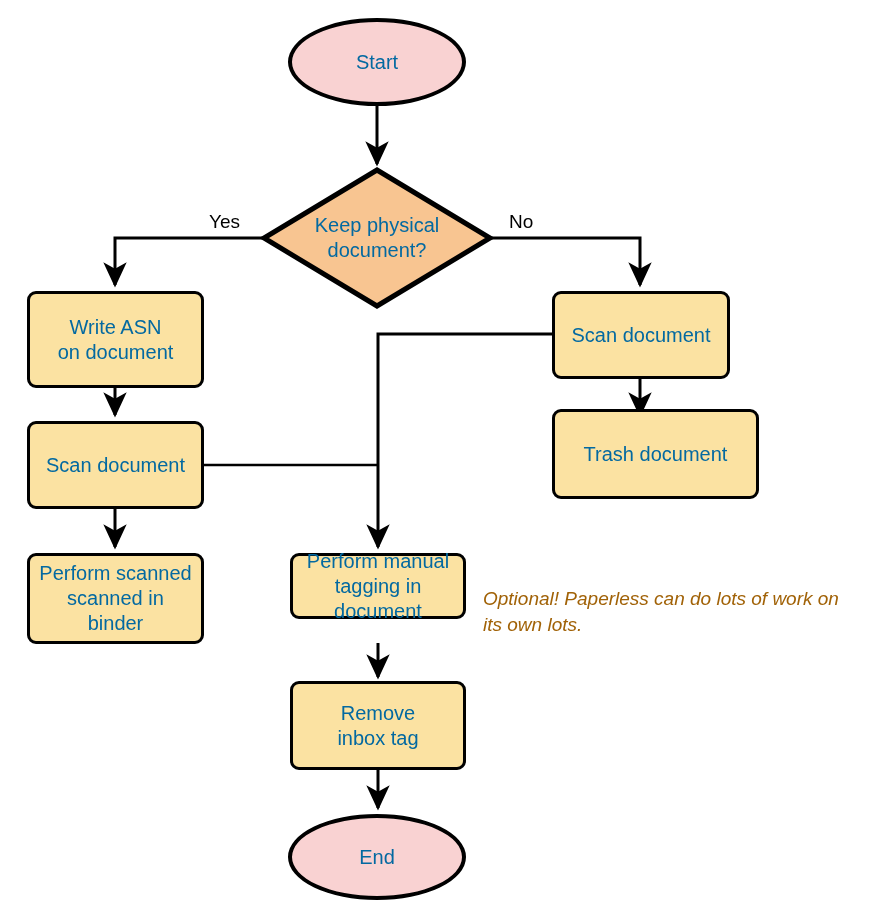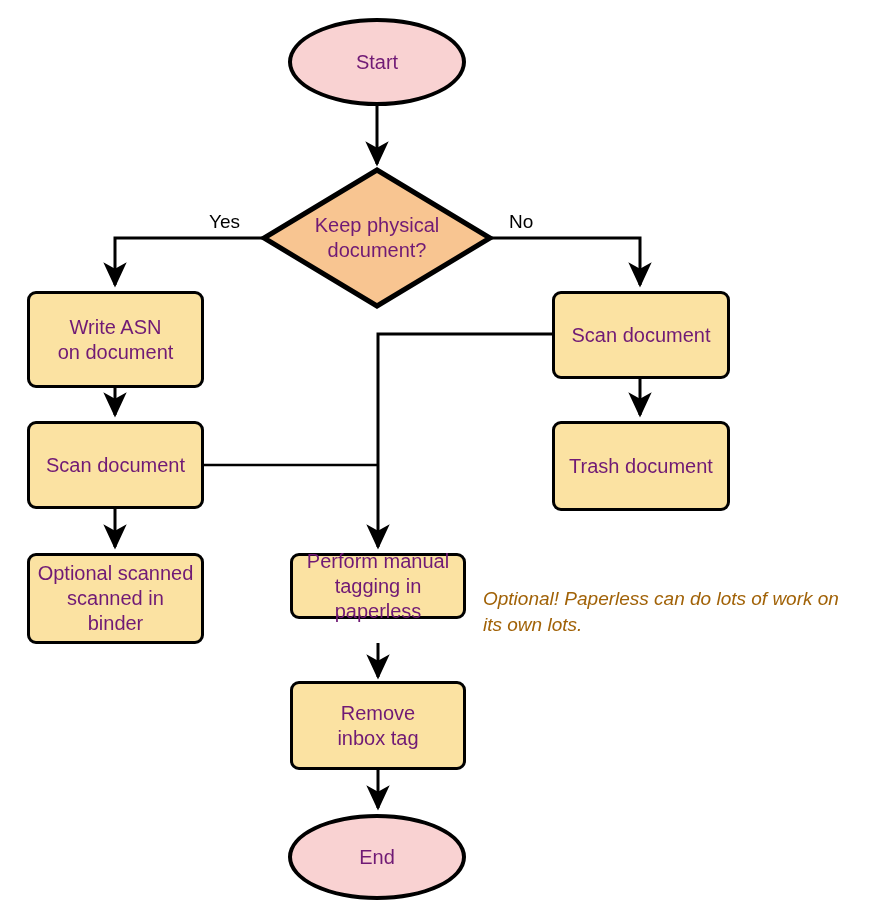--- a/index.html
+++ b/index.html
@@ -26,21 +26,21 @@
     width: 888px;
     height: 907px;
   }
   .node {
     position: absolute;
     box-sizing: border-box;
     display: flex;
     align-items: center;
     justify-content: center;
     text-align: center;
-    color: #701a75;
+    color: #0369a1;
     font-size: 20px;
     line-height: 25px;
     z-index: 3;
   }
   .node-process {
     background: #FBE2A2;
     border: 3px solid #000000;
     border-radius: 9px;
   }
   .node-terminal {
@@ -130,39 +130,39 @@
       <div>on document</div>
     </div>
   </div>
 
   <div class="node node-process" style="left:27px; top:421px; width:177px; height:88px;">
     <span>Scan document</span>
   </div>
 
   <div class="node node-process" style="left:27px; top:553px; width:177px; height:91px;">
     <div>
-      <div>Optional scanned</div>
+      <div>Perform scanned</div>
       <div>scanned in</div>
       <div>binder</div>
     </div>
   </div>
 
   <div class="node node-process" style="left:552px; top:291px; width:178px; height:88px;">
     <span>Scan document</span>
   </div>
 
-  <div class="node node-process" style="left:552px; top:421px; width:178px; height:90px;">
+  <div class="node node-process" style="left:552px; top:409px; width:207px; height:90px;">
     <span>Trash document</span>
   </div>
 
   <div class="node node-process" style="left:290px; top:553px; width:176px; height:66px;">
     <div>
       <div>Perform manual</div>
       <div>tagging in</div>
-      <div>paperless</div>
+      <div>document</div>
     </div>
   </div>
 
   <div class="node node-process" style="left:290px; top:681px; width:176px; height:89px;">
     <div>
       <div>Remove</div>
       <div>inbox tag</div>
     </div>
   </div>
 

